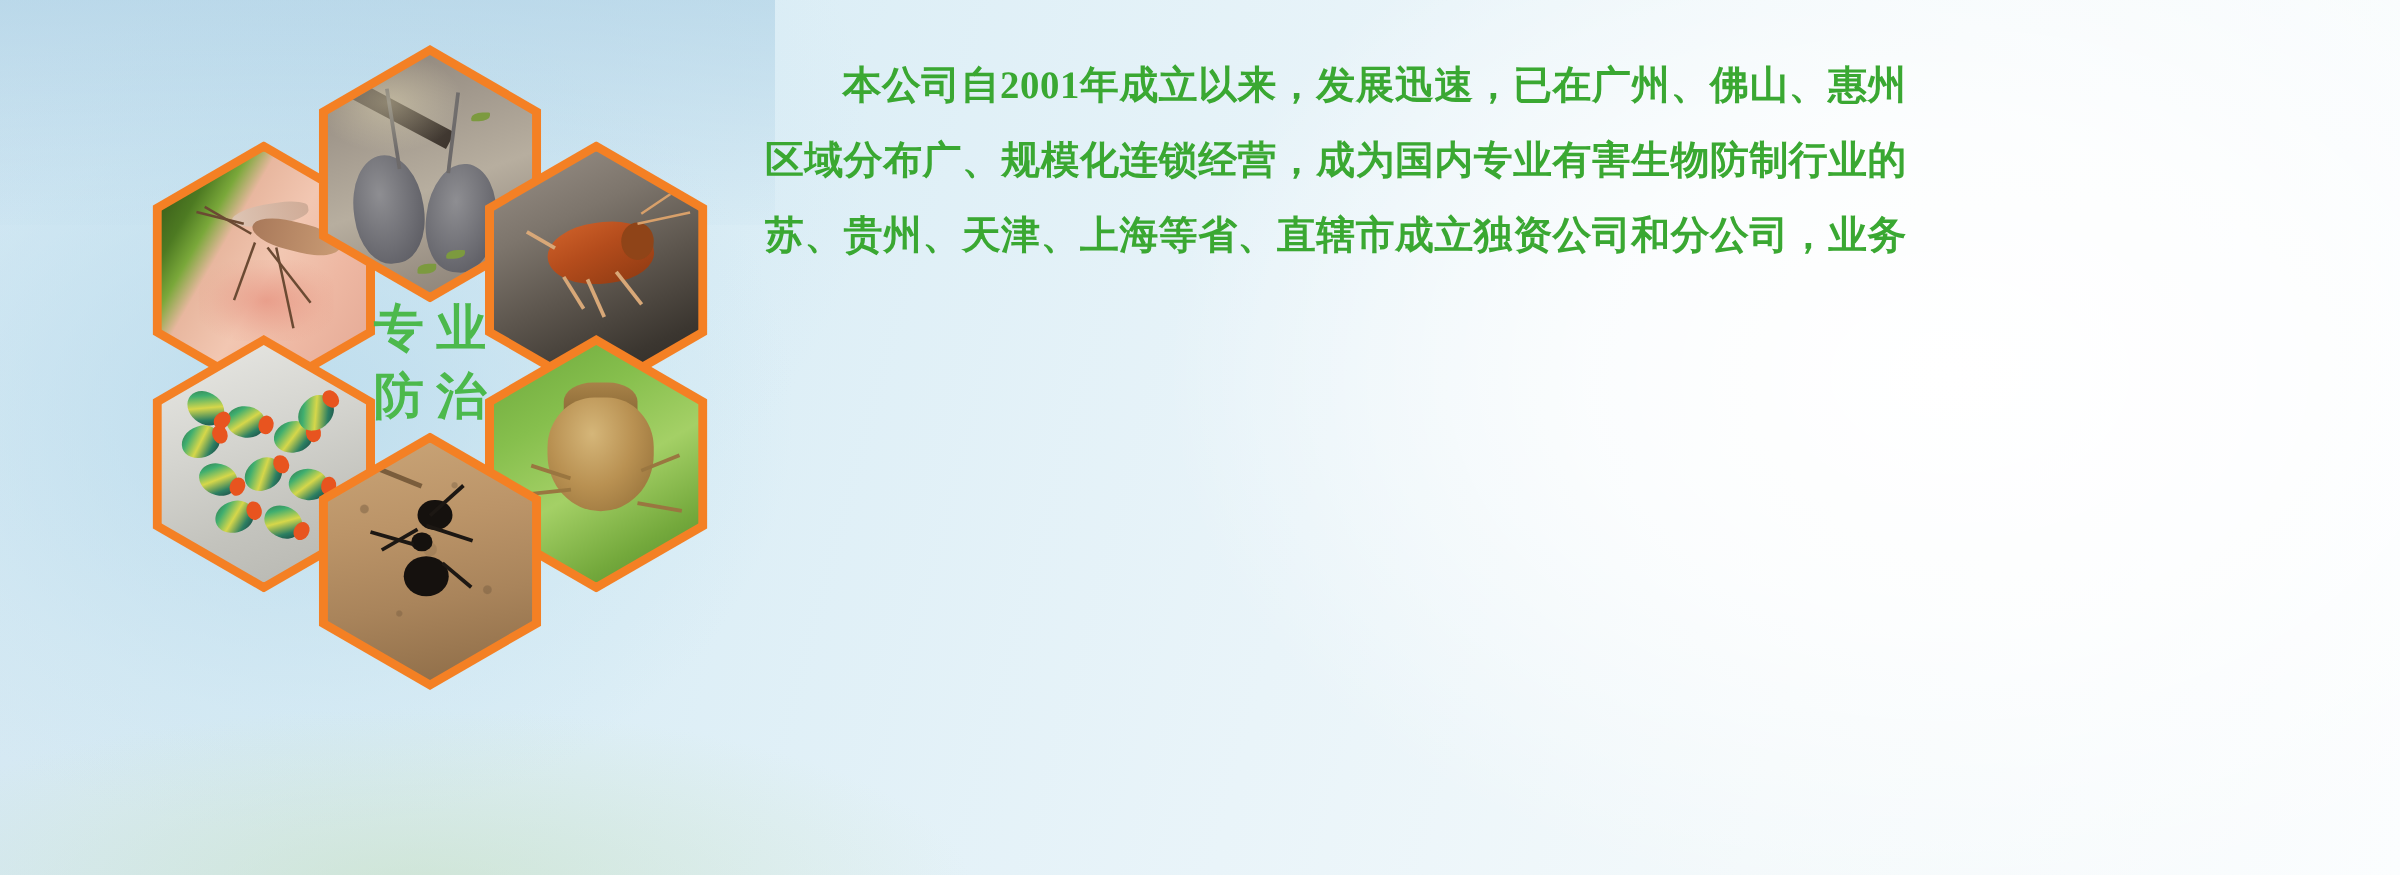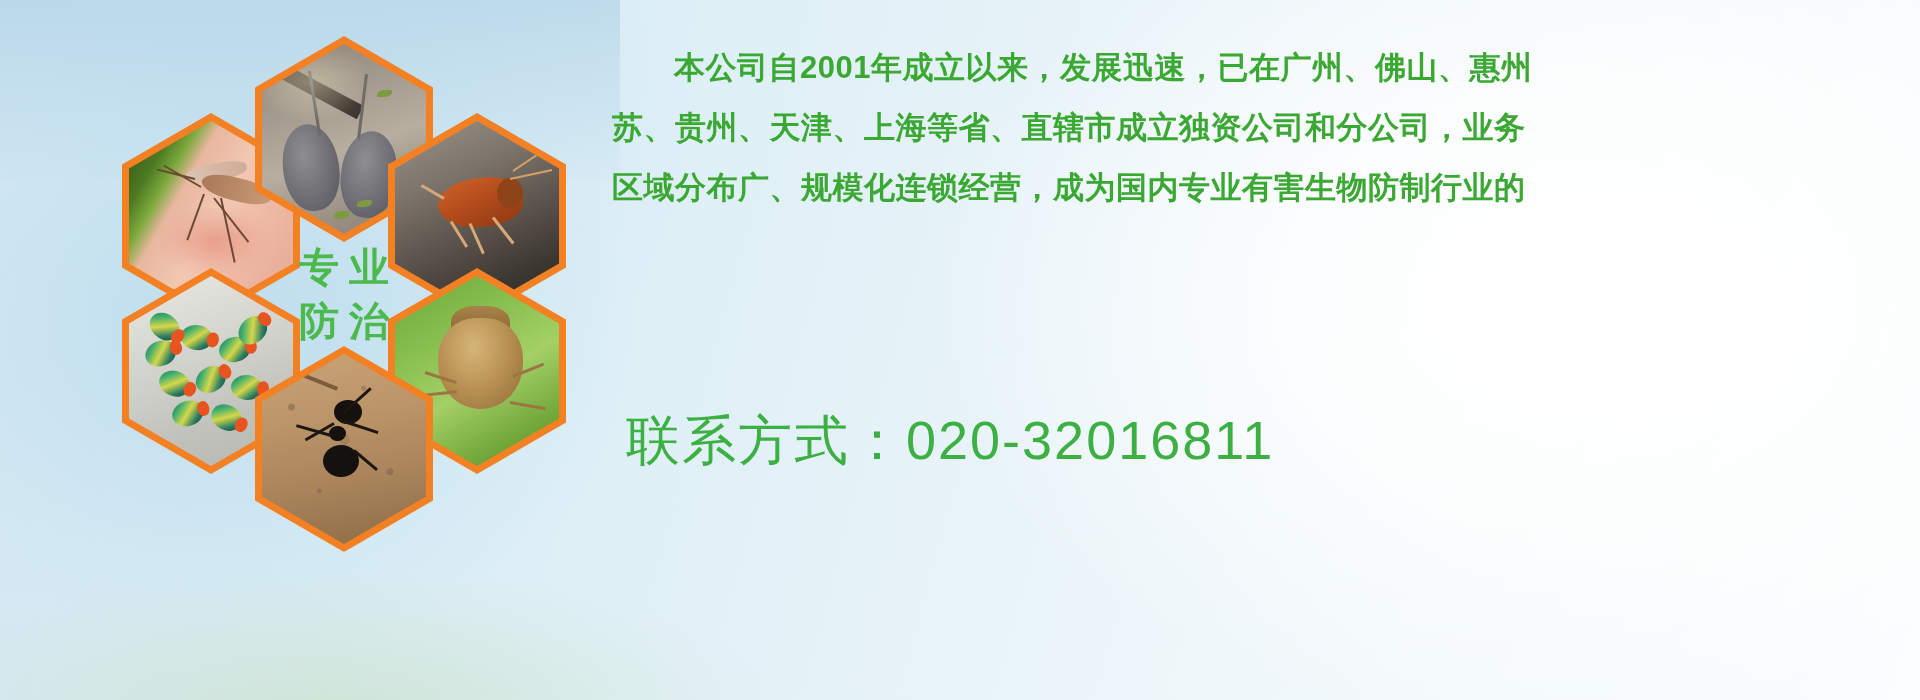--- a/index.html
+++ b/index.html
@@ -38,20 +38,21 @@
     width:178px; height:206px;
     -webkit-clip-path: polygon(50% 0%, 100% 25%, 100% 75%, 50% 100%, 0% 75%, 0% 25%);
     clip-path: polygon(50% 0%, 100% 25%, 100% 75%, 50% 100%, 0% 75%, 0% 25%);
     background:#f48024;
   }
   .hex > .inner {
     position:absolute; left:7px; top:8px; right:7px; bottom:8px;
     -webkit-clip-path: polygon(50% 0%, 100% 25%, 100% 75%, 50% 100%, 0% 75%, 0% 25%);
     clip-path: polygon(50% 0%, 100% 25%, 100% 75%, 50% 100%, 0% 75%, 0% 25%);
     overflow:hidden;
+    font-family:Liberation Mono, monospace;
   }
   .hex.center { background:transparent; }
   .hex.center > .inner { background:transparent; }
 
   
   #hex-mosquito { left:34px;  top:105px; }
   #hex-rats     { left:167px; top:28px;  }
   #hex-roach    { left:300px; top:105px; }
   #hex-flies    { left:34px;  top:260px; }
   #hex-center   { left:167px; top:183px; }
@@ -186,21 +187,21 @@
 
   #company-paragraph {
     position:absolute; left:0; top:38px; width:1290px;
     color:#3aa832;
     font-size:31px;
     font-weight:bold;
     line-height:60px;
     letter-spacing:0.5px;
   }
   #company-paragraph .line { white-space:nowrap; }
-  #company-paragraph .line.first { text-indent:62px; }
+  #company-paragraph .line.first { text-indent:62px;font-family:Liberation Serif, serif; }
 
   #contact-block {
     position:absolute; left:0; top:398px; width:1290px;
     color:#3cb043;
     font-size:54px;
     line-height:84px;
     letter-spacing:2px;
   }
   #contact-line-1 { padding-left:14px; white-space:nowrap; }
   #contact-line-2 { padding-left:296px; white-space:nowrap; }
@@ -316,21 +317,20 @@
         <div class="aleg" style="left:56%; top:50%; width:18%; transform:rotate(40deg);"></div>
       </div>
     </div>
   </div>
 </div>
 
 <div id="content">
 
   <div id="company-paragraph">
     <div class="line first">本公司自2001年成立以来，发展迅速，已在广州、佛山、惠州</div>
+    <div class="line">区域分布广、规模化连锁经营，成为国内专业有害生物防制行业的</div>
     <div class="line">苏、贵州、天津、上海等省、直辖市成立独资公司和分公司，业务</div>
-    <div class="line">区域分布广、规模化连锁经营，成为国内专业有害生物防制行业的</div>
   </div>
 
   <div id="contact-block">
-    <div id="contact-line-1"><span>联系方式：</span><span>020-32016811</span></div>
   </div>
 
 </div>
 
 </body></html>

